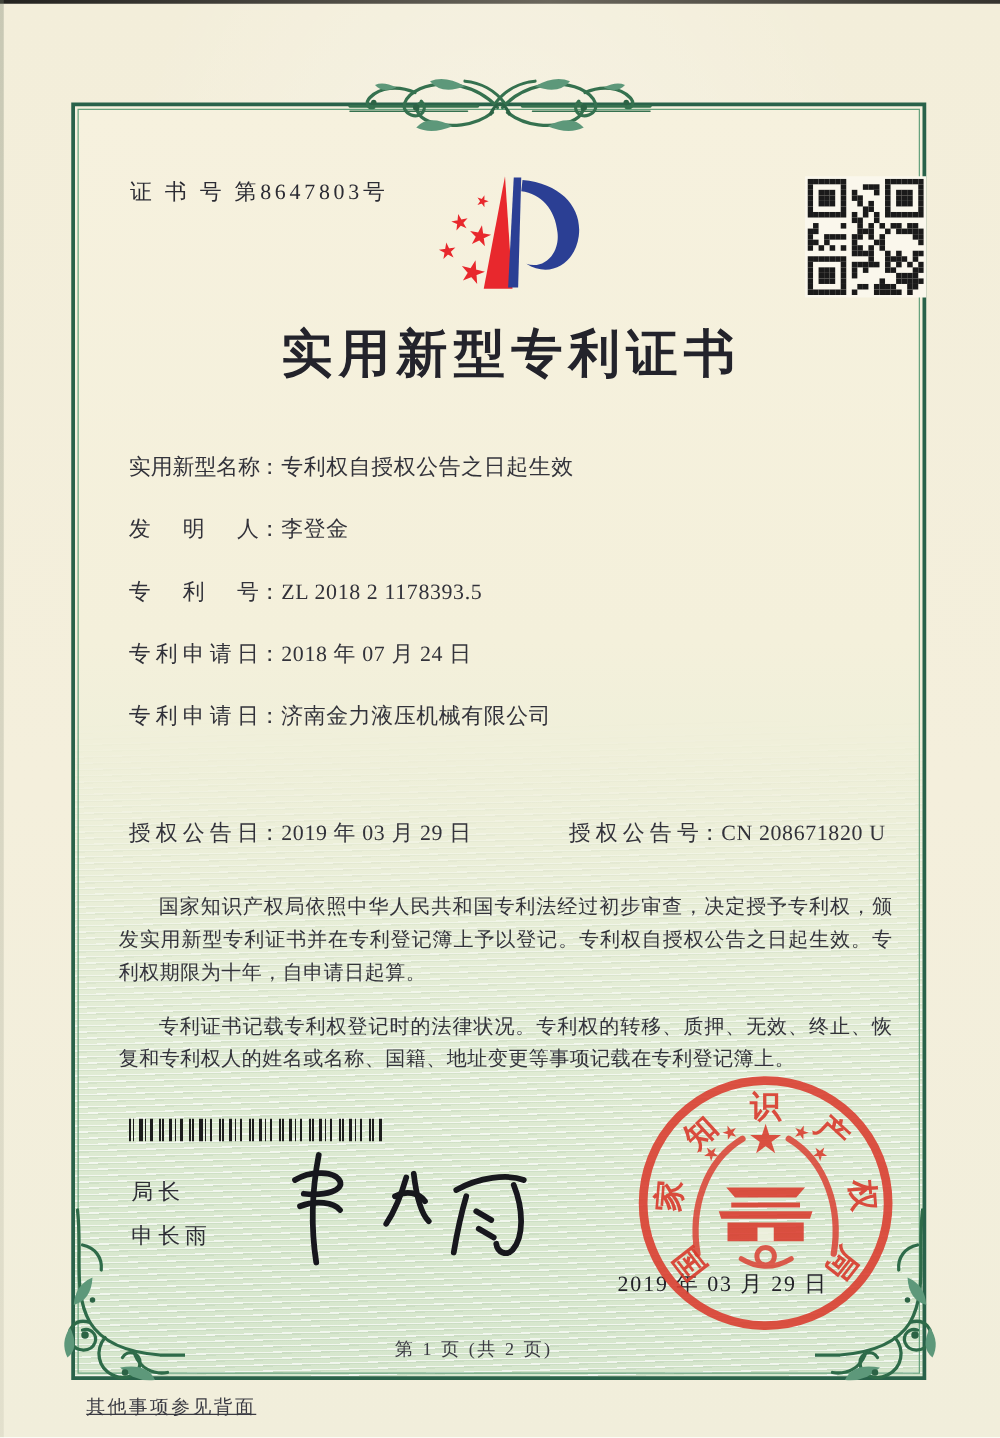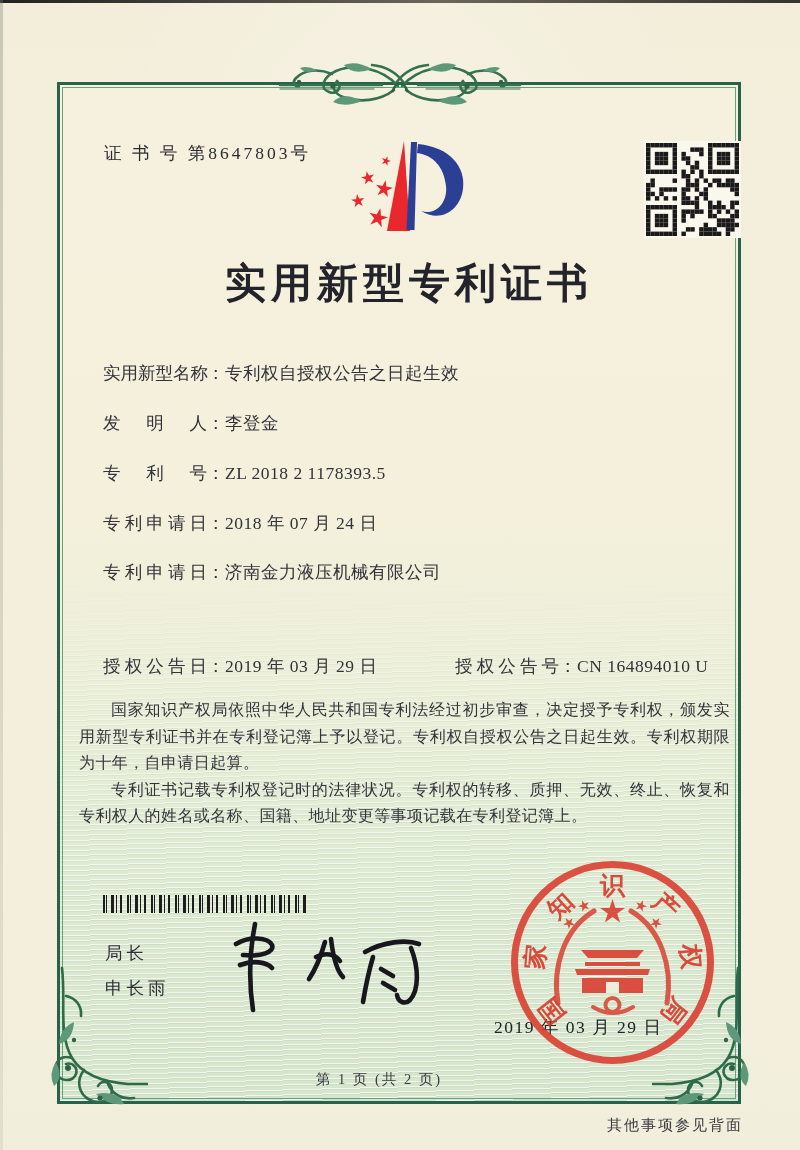--- a/index.html
+++ b/index.html
@@ -33,40 +33,40 @@
   .title{position:absolute;left:57px;top:256px;width:684px;text-align:center;
     font-size:41px;font-weight:700;letter-spacing:5px;color:#23232b;padding-left:10px;}
   .frow{position:absolute;left:103px;font-size:17.5px;line-height:26px;white-space:nowrap;color:#32323a;}
   .flabel{display:inline-block;width:104px;text-align:justify;text-align-last:justify;vertical-align:top;}
   .fcolon{display:inline-block;width:18px;}
   .fvalue{letter-spacing:.5px;}
   .grant2{position:absolute;left:352px;top:0;}
 
   .paras{position:absolute;left:79px;top:697px;width:651px;font-size:16px;line-height:26.5px;
     letter-spacing:.4px;color:#33333b;text-align:justify;}
-  .paras p{margin:0;text-indent:2em;}
+  .paras p{margin:16px;text-indent:2em;}
 
   .barcode{position:absolute;left:103px;top:895px;width:204px;height:18px;
     background:repeating-linear-gradient(90deg,
       #1d1d1d 0 2px,transparent 2px 3px,#1d1d1d 3px 4px,transparent 4px 8px,
       #1d1d1d 8px 11px,transparent 11px 13px,#1d1d1d 13px 14px,transparent 14px 17px,
       #1d1d1d 17px 19px,transparent 19px 24px);}
 
   .signer-title{position:absolute;left:105px;top:941px;font-size:17.5px;letter-spacing:4px;}
   .signer-name{position:absolute;left:105px;top:976px;font-size:17.5px;letter-spacing:4px;}
   .signature{position:absolute;left:213px;top:912px;}
 
   .seal{position:absolute;left:505px;top:855px;width:215px;height:215px;z-index:5;}
   .seal svg{position:absolute;left:0;top:0;}
   .seal-text span{position:absolute;left:50%;top:50%;font-size:25px;font-weight:700;
     color:#d93a2c;opacity:.9;transform-origin:center;}
   .seal-date{position:absolute;left:494px;top:1015px;font-size:17.5px;letter-spacing:1.5px;color:#222229;z-index:4;}
 
   .page-note{position:absolute;left:57px;top:1070px;width:644px;text-align:center;font-size:14.5px;letter-spacing:2px;color:#3a3a42;}
-  .back-note{position:absolute;left:59px;top:1116px;width:684px;text-align:right;font-size:15px;letter-spacing:2px;color:#3a3a42;}
+  .back-note{position:absolute;left:69px;top:1116px;width:684px;text-align:left;font-size:15px;letter-spacing:2px;color:#3a3a42;text-decoration:underline;}
 </style>
 </head>
 <body>
 
 <div class="page">
   <div class="scan-edge-top"></div>
   <div class="scan-edge-left"></div>
 
   <div class="frame">
     <div class="guilloche"></div>
@@ -389,21 +389,21 @@
     <span class="flabel">专利号</span><span class="fcolon">：</span><span class="fvalue">ZL 2018 2 1178393.5</span>
   </div>
   <div class="frow" style="top:510px">
     <span class="flabel">专利申请日</span><span class="fcolon">：</span><span class="fvalue">2018 年 07 月 24 日</span>
   </div>
   <div class="frow" style="top:559px">
     <span class="flabel">专利申请日</span><span class="fcolon">：</span><span class="fvalue">济南金力液压机械有限公司</span>
   </div>
   <div class="frow" style="top:653px">
     <span class="flabel">授权公告日</span><span class="fcolon">：</span><span class="fvalue">2019 年 03 月 29 日</span>
-    <span class="grant2"><span class="flabel">授权公告号</span><span class="fcolon">：</span><span class="fvalue">CN 164894010 U</span></span>
+    <span class="grant2"><span class="flabel">授权公告号</span><span class="fcolon">：</span><span class="fvalue">CN 208671820 U</span></span>
   </div>
 
   <div class="paras">
     <p>国家知识产权局依照中华人民共和国专利法经过初步审查，决定授予专利权，颁发实用新型专利证书并在专利登记簿上予以登记。专利权自授权公告之日起生效。专利权期限为十年，自申请日起算。</p>
     <p>专利证书记载专利权登记时的法律状况。专利权的转移、质押、无效、终止、恢复和专利权人的姓名或名称、国籍、地址变更等事项记载在专利登记簿上。</p>
   </div>
 
   <div class="barcode"></div>
 
   <div class="signer-title">局长</div>

